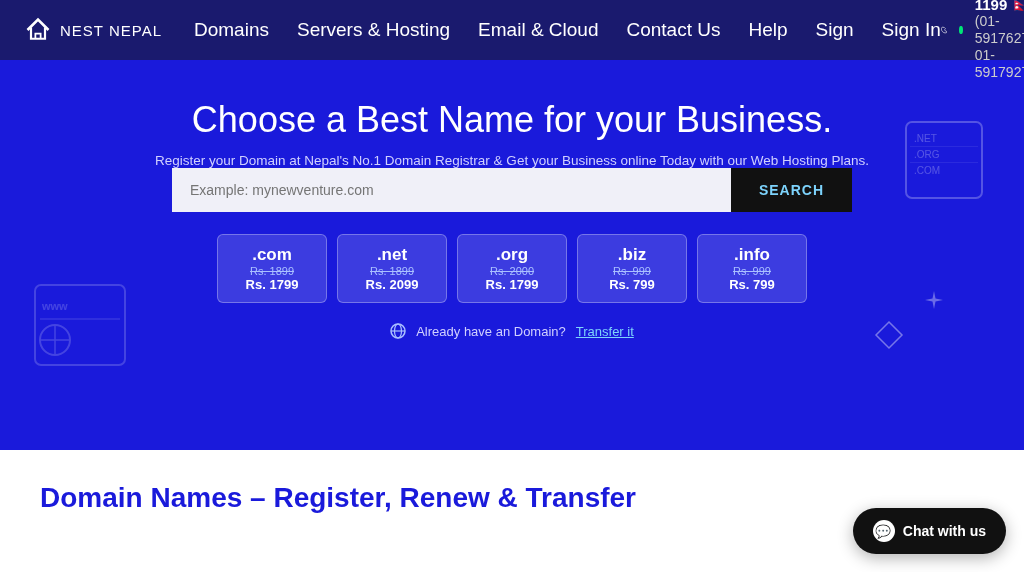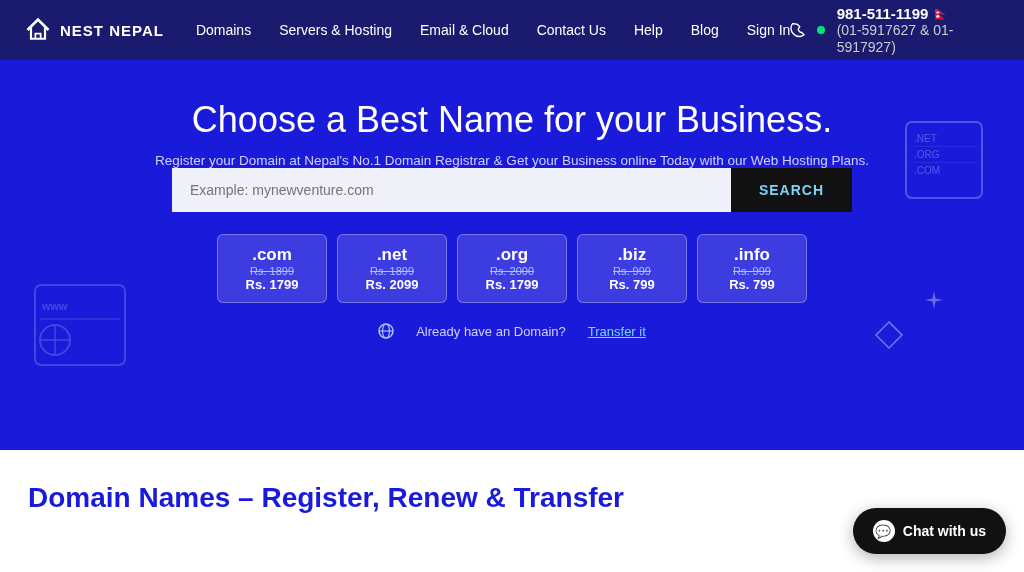--- a/index.html
+++ b/index.html
@@ -13,40 +13,40 @@
       padding: 0 24px;
       height: 60px;
       position: relative;
       z-index: 10;
     }
     .logo {
       display: flex;
       align-items: center;
       gap: 8px;
       color: #fff;
-      font-weight: 700;
+      font-weight: 400;
       font-size: 15px;
       letter-spacing: 1px;
       margin-right: 32px;
       white-space: nowrap;
     }
     .logo-icon {
       width: 28px;
       height: 28px;
     }
     .nav-links {
       display: flex;
       align-items: center;
       gap: 28px;
       flex: 1;
     }
     .nav-links a {
       color: #fff;
       text-decoration: none;
-      font-size: 14px;
+      font-size: 19px;
       white-space: nowrap;
     }
     .nav-right {
       display: flex;
       align-items: center;
       gap: 16px;
       margin-left: auto;
     }
     .phone-block {
       display: flex;
@@ -160,21 +160,21 @@
     }
     .domain-new-price {
       font-weight: 700;
       font-size: 13px;
       color: #fff;
     }
     .transfer-row {
       display: flex;
       align-items: center;
       justify-content: center;
-      gap: 22px;
+      gap: 10px;
       font-size: 13px;
       color: #d0d0ff;
       position: relative;
       z-index: 1;
     }
     .transfer-row a {
       color: #7dd3fc;
       text-decoration: underline;
       cursor: pointer;
     }
@@ -201,21 +201,21 @@
     .deco-star {
       position: absolute;
       right: 80px;
       bottom: 140px;
       opacity: 0.5;
     }
 
     
     .bottom-section {
       background: #fff;
-      padding: 32px 28px;
+      padding: 32px 40px;
       display: flex;
       align-items: flex-start;
     }
     .bottom-section h2 {
       font-size: 28px;
       font-weight: 900;
       color: #111;
     }
     .bottom-section h2 span {
       color: #1a1adb;
@@ -264,21 +264,21 @@
       <path d="M13 26L13 20L19 20L19 26" stroke="white" stroke-width="2" fill="none"></path>
     </svg>
     <span>NEST NEPAL</span>
   </div>
   <div class="nav-links">
     <a>Domains</a>
     <a>Servers &amp; Hosting</a>
     <a>Email &amp; Cloud</a>
     <a>Contact Us</a>
     <a>Help</a>
-    <a>Blog</a>
+    <a>Sign</a>
     <a>Sign In</a>
   </div>
   <div class="nav-right">
     <div class="phone-block">
       <svg width="16" height="16" viewBox="0 0 16 16" fill="none">
         <path d="M3 1C3 1 1 3 1 6C1 10.5 5.5 15 10 15C13 15 15 13 15 13L12.5 10.5C12.5 10.5 11.5 11 10.5 10C9.5 9 9 8 9 8C9 8 8.5 7 9.5 6C10.5 5 10.5 4.5 10.5 4.5L8 2L3 1Z" stroke="white" stroke-width="1.5" fill="none"></path>
       </svg>
       <span class="green-dot"></span>
       <div>
         <div class="phone-number">

